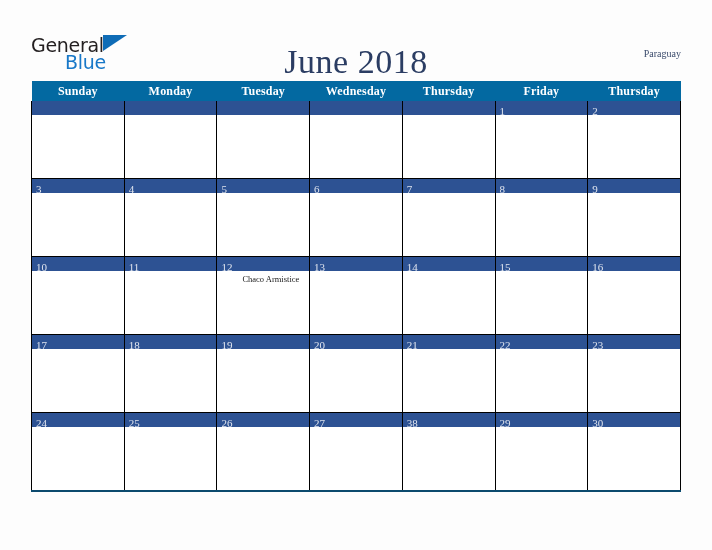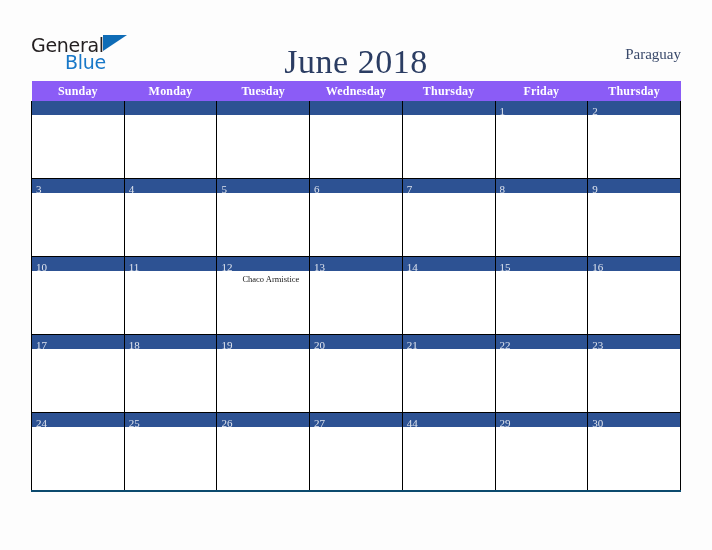--- a/index.html
+++ b/index.html
@@ -78,36 +78,36 @@
     color: #2b3d63;
     letter-spacing: 0.5px;
     line-height: 40px;
   }
 
   .cal-region {
     position: absolute;
     right: 31px;
     top: 45px;
     font-family: "Liberation Serif", serif;
-    font-size: 15px;
+    font-size: 10px;
     color: #3a4a6b;
     line-height: 18px;
   }
 
   
   .calendar {
     position: absolute;
     left: 31px;
     top: 81px;
     width: 650px;
     border-collapse: collapse;
     table-layout: fixed;
   }
   .calendar th {
-    background: #8b5cf6;
+    background: #0369a1;
     color: #ffffff;
     font-family: "Liberation Serif", serif;
     font-size: 12px;
     font-weight: bold;
     height: 20px;
     line-height: 20px;
     padding: 0;
     text-align: center;
     letter-spacing: 0.2px;
     border: none;
@@ -390,21 +390,21 @@
           </div>
         </td>
         <td>
           <div class="daycell">
             <div class="daybar"><span class="daynum">27</span></div>
             <div class="daybody"></div>
           </div>
         </td>
         <td>
           <div class="daycell">
-            <div class="daybar"><span class="daynum">44</span></div>
+            <div class="daybar"><span class="daynum">38</span></div>
             <div class="daybody"></div>
           </div>
         </td>
         <td>
           <div class="daycell">
             <div class="daybar"><span class="daynum">29</span></div>
             <div class="daybody"></div>
           </div>
         </td>
         <td>

